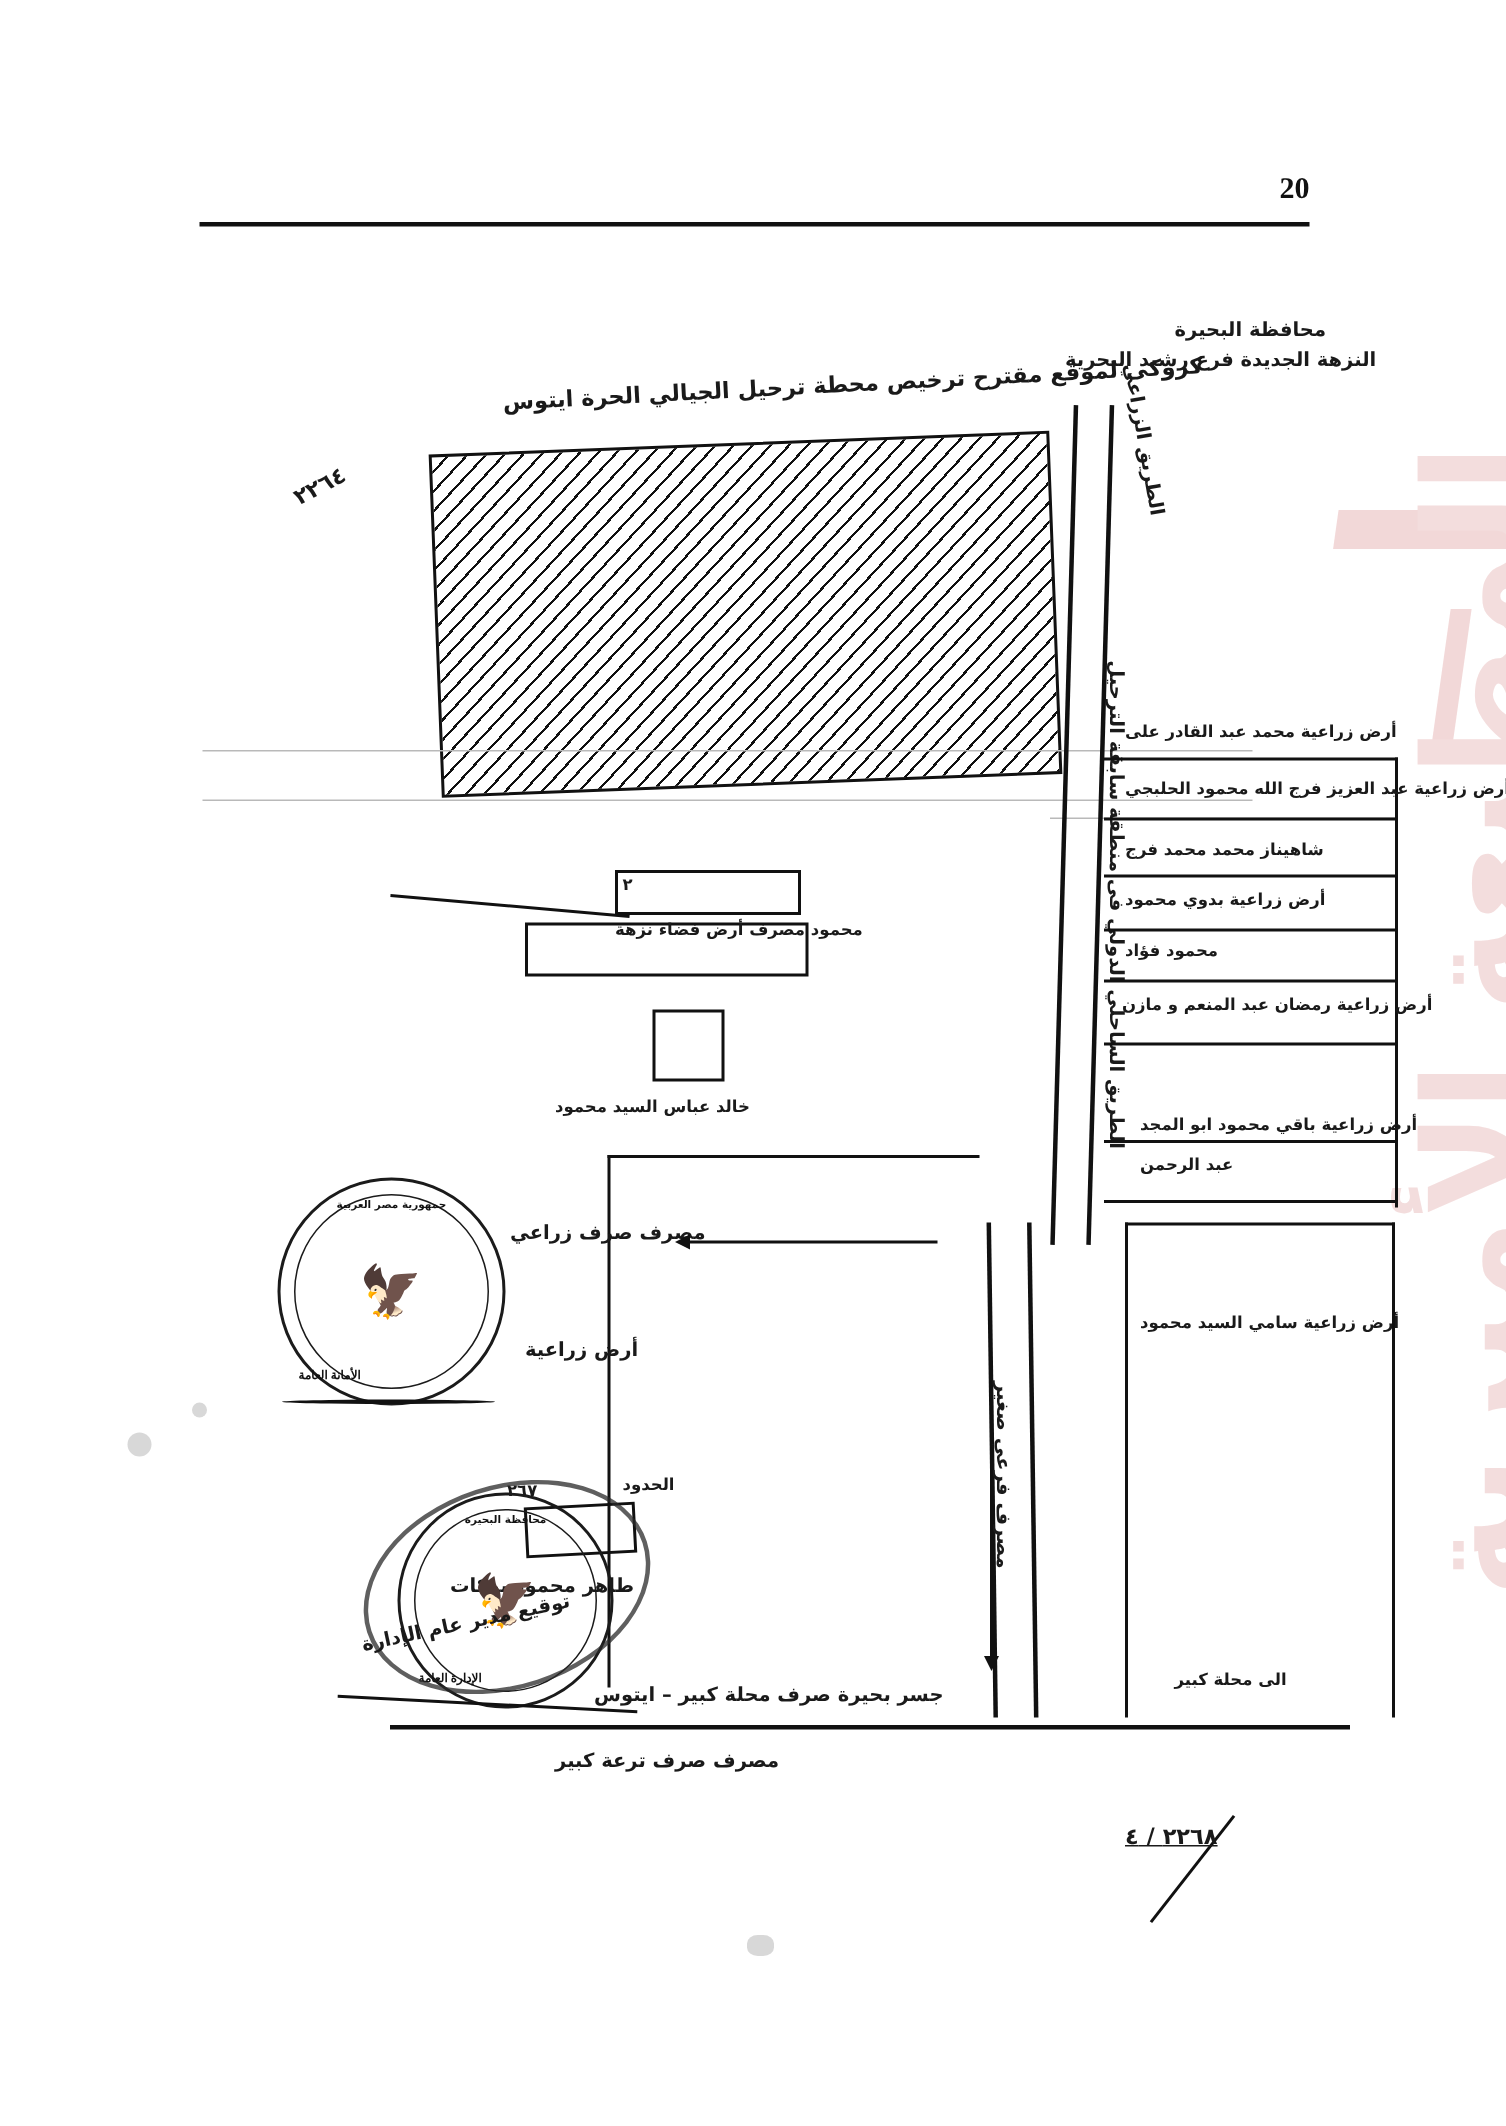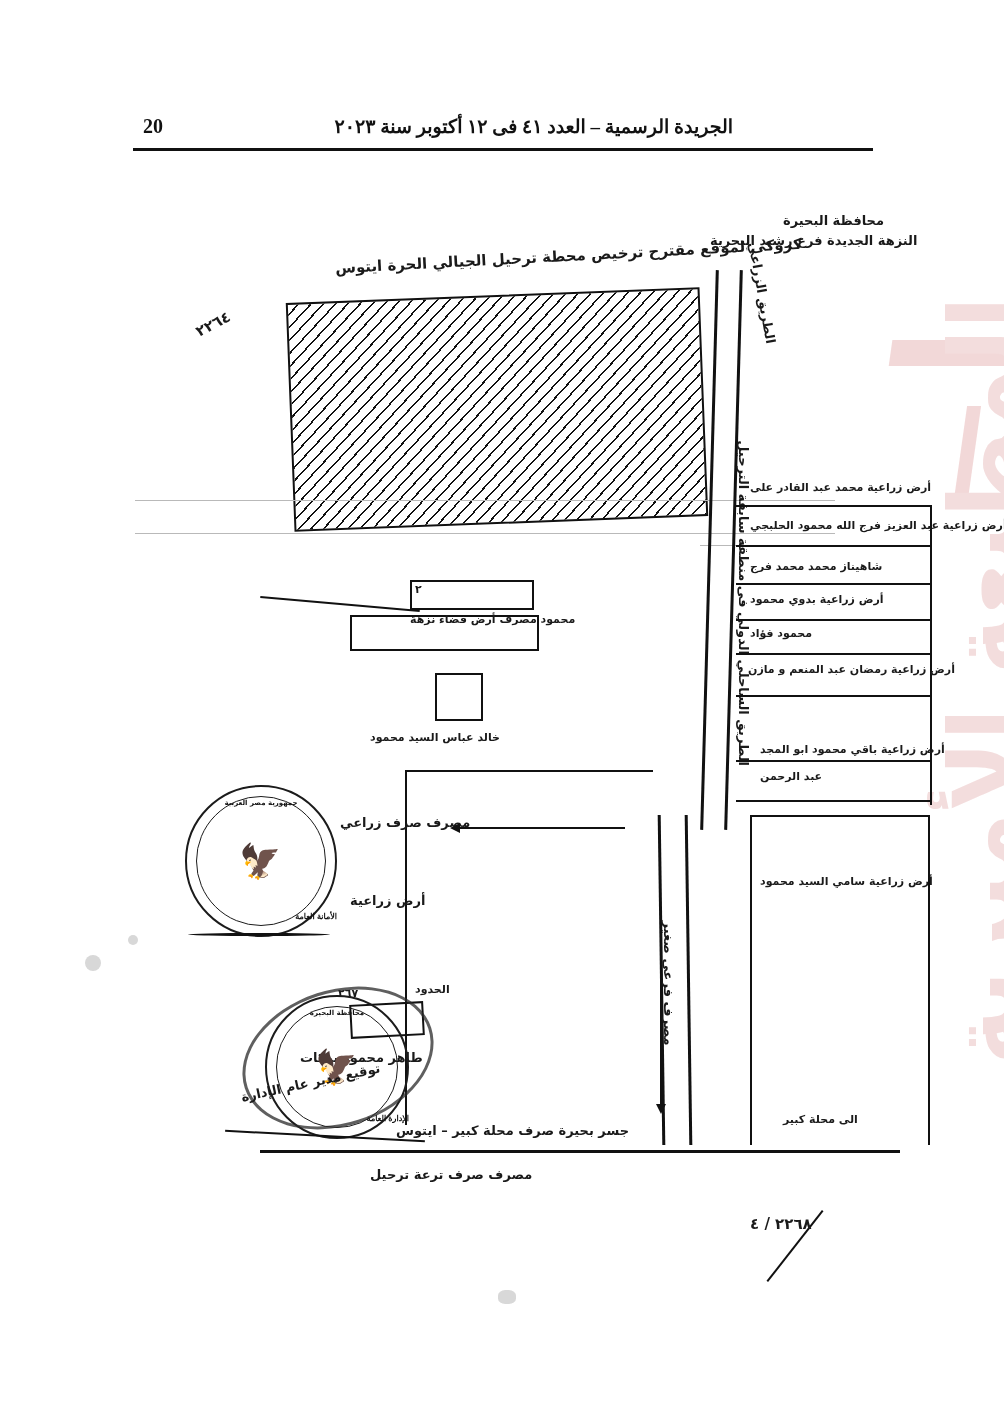--- a/index.html
+++ b/index.html
@@ -173,26 +173,26 @@
     position: absolute;
     left: 50%;
     top: 50%;
     transform: translate(-50%,-50%);
     font-size: 34px;
     color: #1b1b1b;
   }
   .seal-caption {
     position: absolute;
     bottom: 14px;
-    left: 2px;
+    left: 12px;
     width: 100%;
-    text-align: right;
+    text-align: left;
     font-size: 8px;
     font-weight: 700;
-    font-family: Liberation Sans, sans-serif;
+    font-family: Liberation Serif, serif;
   }
   .seal-top-caption {
     position: absolute;
     top: 12px;
     left: 0;
     width: 100%;
     text-align: center;
     font-size: 7px;
     font-weight: 700;
     font-family: "DejaVu Sans", sans-serif;
@@ -222,21 +222,20 @@
     border-top: 5px solid transparent;
     border-bottom: 5px solid transparent;
     border-right: 10px solid #111;
   }
 </style>
 </head>
 <body>
 
 <div class="page-header">
   <div class="header-row">
-    <span class="header-title">الجريدة الرسمية – العدد ٤١ فى ١٢ أكتوبر سنة ٢٠٢٣</span>
     <span class="page-number">20</span>
   </div>
   <div class="header-rule"></div>
 </div>
 
 <div class="watermark">
   <div class="wm-mark"></div>
   <div class="wm-text">المطبعة الأميرية</div>
 </div>
 <div class="speck" style="top:955px; left:85px; width:16px; height:16px;"></div>
@@ -312,25 +311,25 @@
   <div class="vline arrow-down" style="top:790px; left:600px; height:140px;"></div>
 
   <div class="box-outline" style="top:828px; left:290px; width:70px; height:30px; transform:rotate(-3deg);"></div>
   <div class="ink hand-sm" style="top:812px; left:278px;">٢٦٧</div>
   <div class="ink hand-sm" style="top:838px; left:290px;"></div>
   <div class="ink hand" style="top:875px; left:240px;">طاهر محمود بركات</div>
   <div class="ink hand-sm" style="top:808px; left:355px;">الحدود</div>
 
   <div class="hline" style="top:975px; left:200px; width:640px; height:3px;"></div>
   <div class="ink hand" style="top:948px; left:300px;margin-left:36px;">جسر بحيرة صرف محلة كبير – ايتوس</div>
-  <div class="ink hand" style="top:992px; left:310px;">مصرف صرف ترعة ترحيل</div>
+  <div class="ink hand" style="top:992px; left:310px;">مصرف صرف ترعة كبير</div>
   <div class="ink hand-sm" style="top:938px; left:723px;">الى محلة كبير</div>
 
   <div class="hline" style="top:1070px; left:690px; width:90px; transform:rotate(-52deg);"></div>
-  <div class="ink hand-lg" style="top:1040px; left:690px;">٢٢٦٨ / ٤</div>
+  <div class="ink hand-lg" style="top:1040px; left:690px;text-decoration:underline;">٢٢٦٨ / ٤</div>
 
   <div class="seal" style="top:610px; left:125px; width:148px; height:148px;">
     <div class="seal-inner"></div>
     <div class="seal-top-caption">جمهورية مصر العربية</div>
     <div class="eagle">🦅</div>
     <div class="seal-caption">الأمانة العامة</div>
   </div>
   <div class="hline" style="top:758px; left:128px; width:142px; border-radius:50%; height:3px;"></div>
 
   <div class="seal" style="top:820px; left:205px; width:140px; height:140px;">

